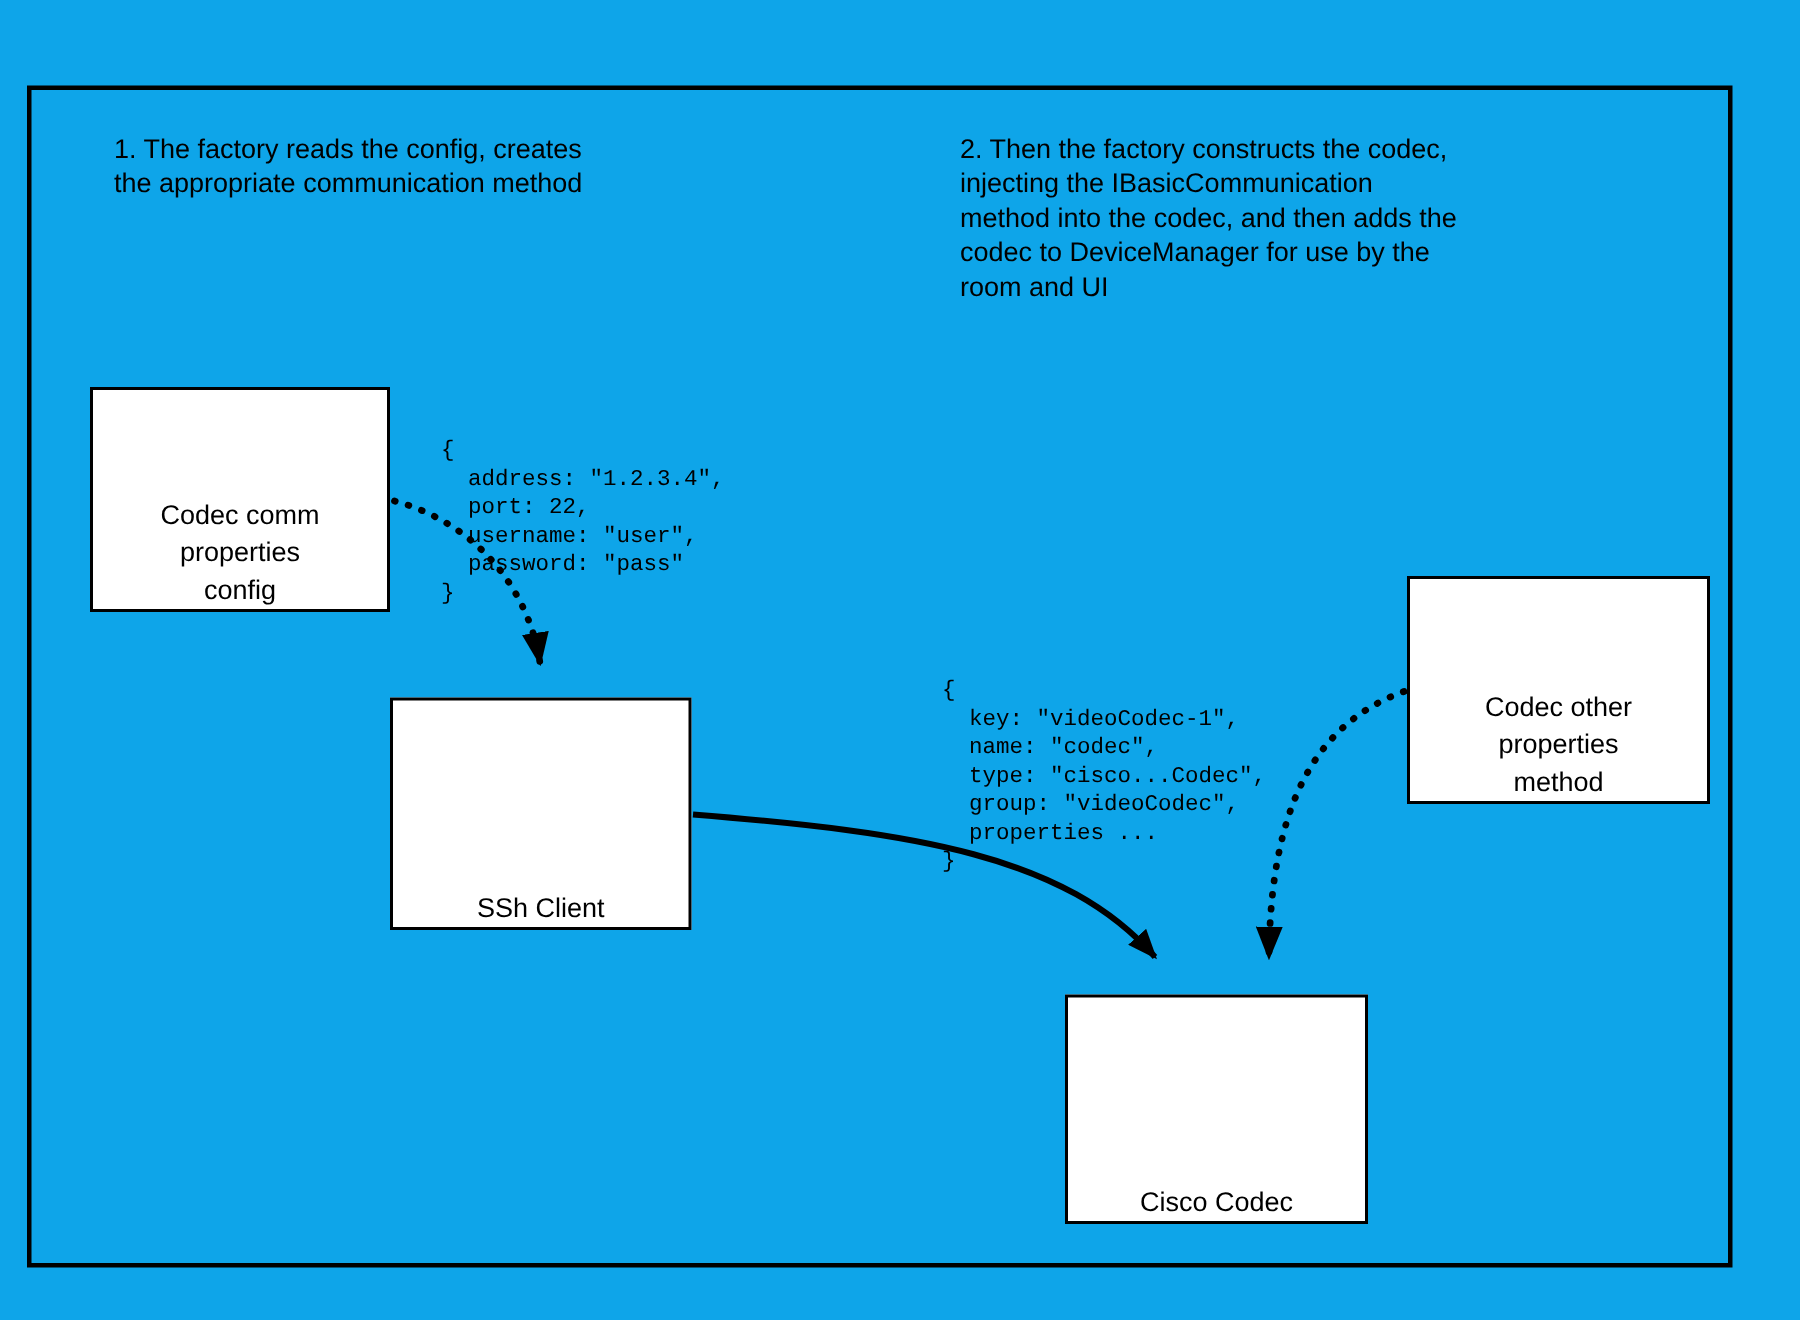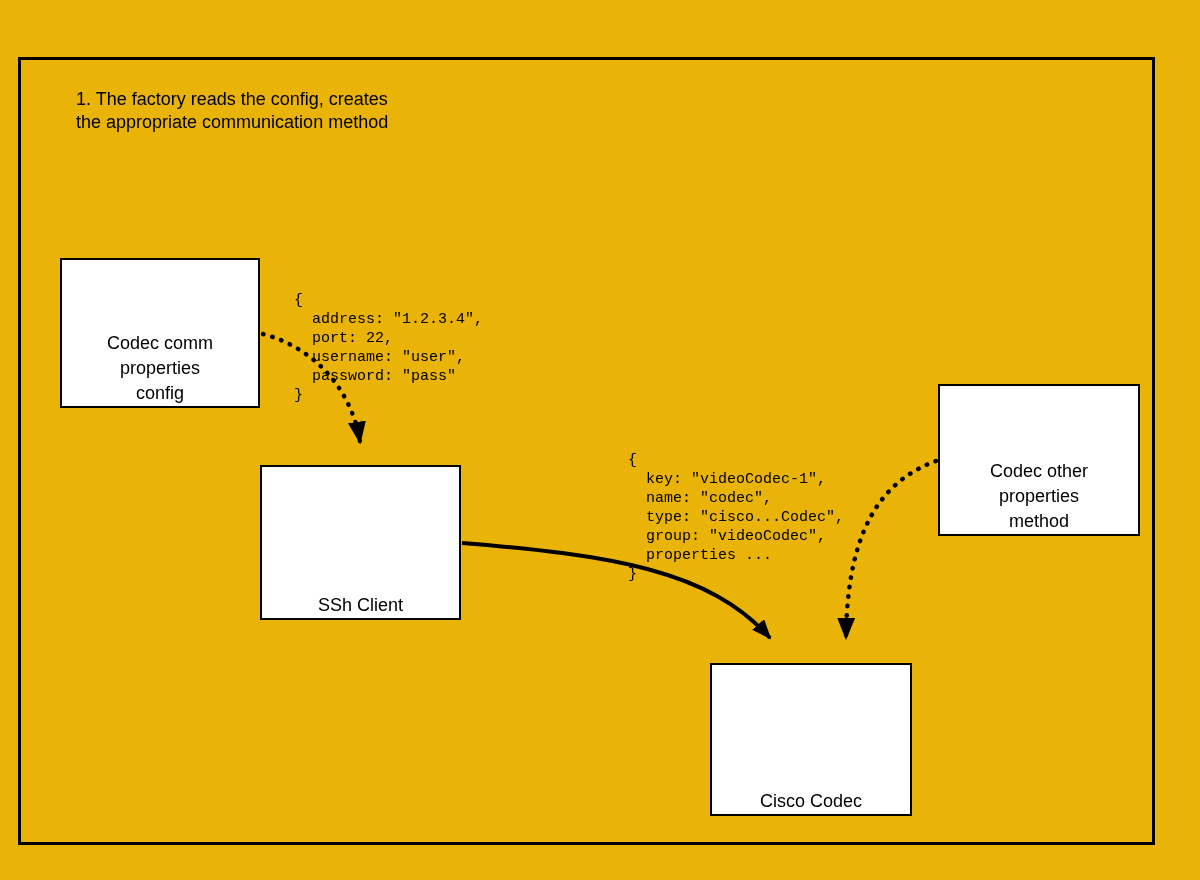--- a/index.html
+++ b/index.html
@@ -8,21 +8,21 @@
     font-family: "Liberation Sans", sans-serif;
     color: #000000;
     width: 1200px;
     height: 880px;
     overflow: hidden;
   }
   .canvas {
     position: relative;
     width: 1200px;
     height: 880px;
-    background: #eab308;
+    background: #0ea5e9;
   }
   .frame {
     position: absolute;
     left: 18px;
     top: 57px;
     width: 1137px;
     height: 788px;
     border: 3px solid #000000;
     background: transparent;
     z-index: 0;
@@ -89,20 +89,25 @@
 </head>
 <body>
 
 <div class="canvas">
 
   <div class="frame"></div>
 
   <div class="note" id="note-step1">1. The factory reads the config, creates
 the appropriate communication method</div>
 
+  <div class="note" id="note-step2">2. Then the factory constructs the codec,
+injecting the IBasicCommunication
+method into the codec, and then adds the
+codec to DeviceManager for use by the
+room and UI</div>
 
 
   <pre class="code" id="code-comm">{
   address: "1.2.3.4",
   port: 22,
   username: "user",
   password: "pass"
 }</pre>
 
   <pre class="code" id="code-codec">{

